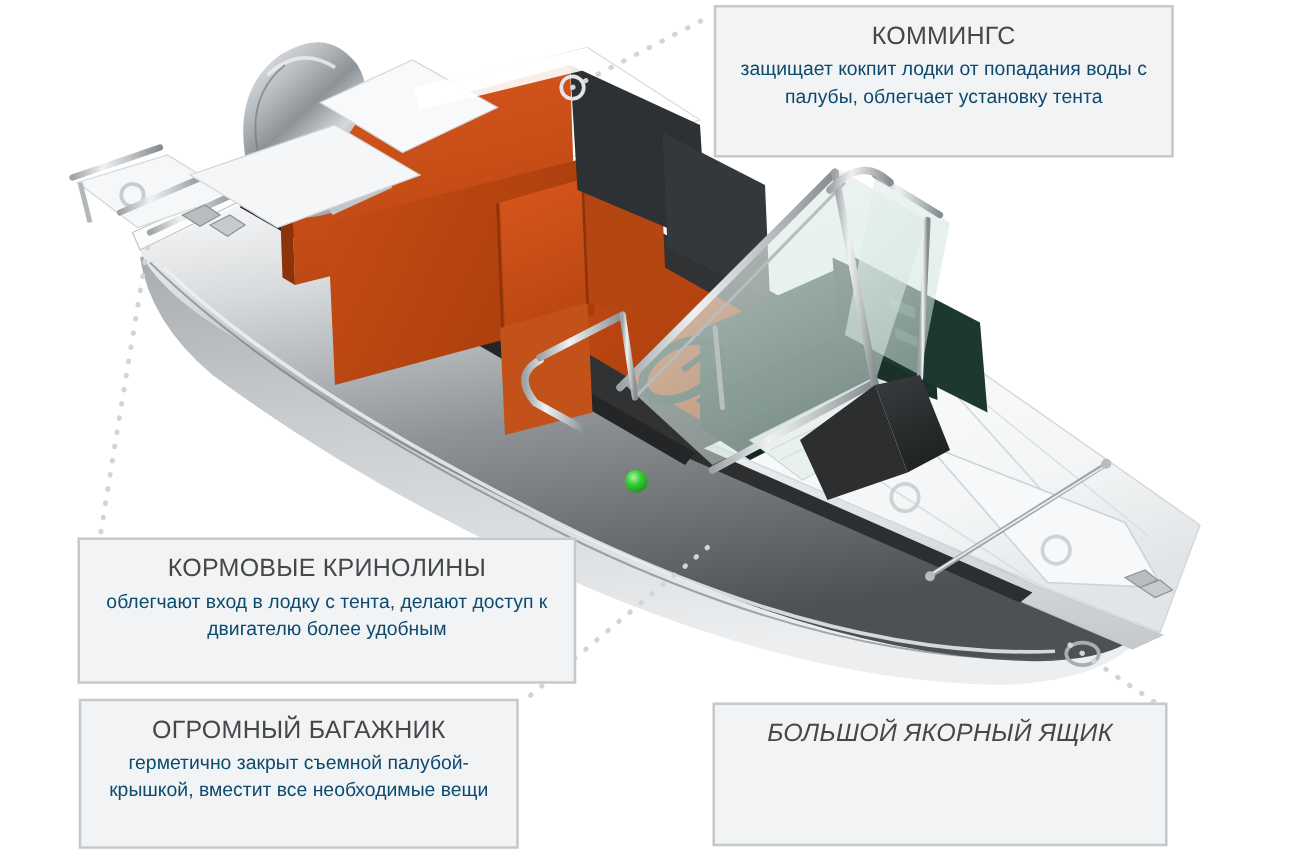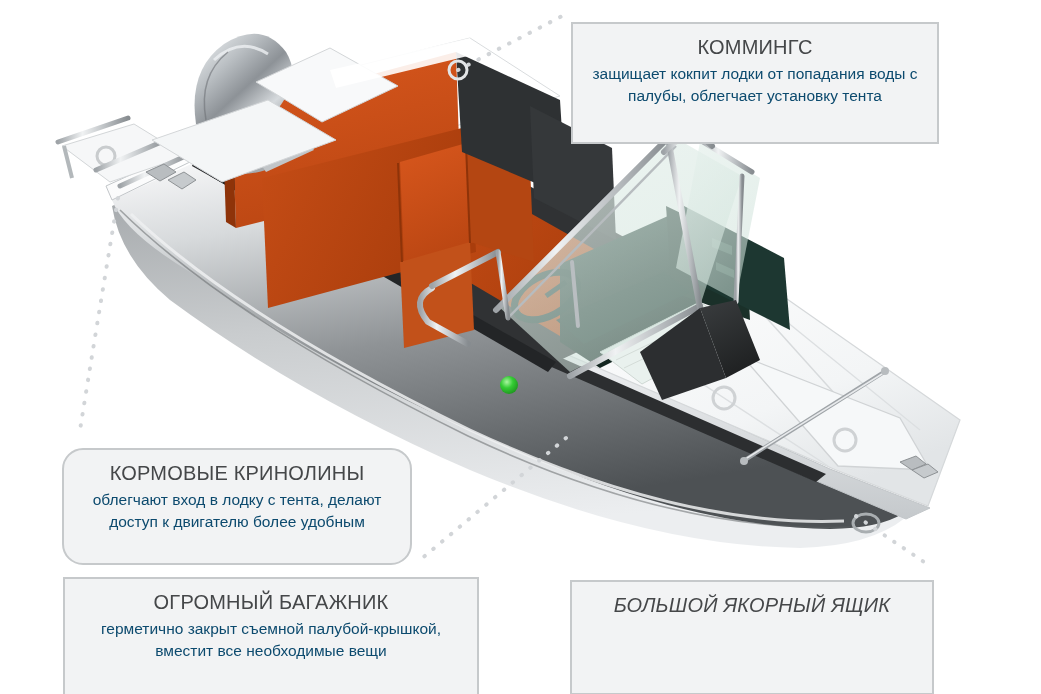--- a/index.html
+++ b/index.html
@@ -29,39 +29,38 @@
   }
 
   
   .callout {
     position: absolute;
     box-sizing: border-box;
     background: #f2f3f4;
     border: 2px solid #c6c9cb;
     text-align: center;
     padding: 10px 12px 12px 12px;
-    margin-top: 18px;
   }
   .callout-title {
     color: #454749;
     font-size: 20px;
     line-height: 26px;
     letter-spacing: 0.2px;
     white-space: nowrap;
     margin-bottom: 3px;
   }
   .callout-body {
     color: #0c4a6e;
     font-size: 15.5px;
     line-height: 22px;
   }
 
   #callout-cockpit-coaming { left: 571px; top: 4px;   width: 368px; height: 122px; }
-  #callout-stern-platforms { left: 62px;  top: 430px; width: 350px; height: 117px; border-radius: 21px; }
-  #callout-storage-locker  { left: 63px;  top: 559px; width: 416px; height: 120px; }
+  #callout-stern-platforms { left: 62px;  top: 430px; width: 399px; height: 117px; }
+  #callout-storage-locker  { left: 63px;  top: 559px; width: 352px; height: 120px; }
   #callout-anchor-locker   { left: 570px; top: 562px; width: 364px; height: 115px; font-style: italic; }
 
   
   #leaders {
     position: absolute;
     left: 0; top: 0;
     width: 1041px;
     height: 694px;
     pointer-events: none;
   }

